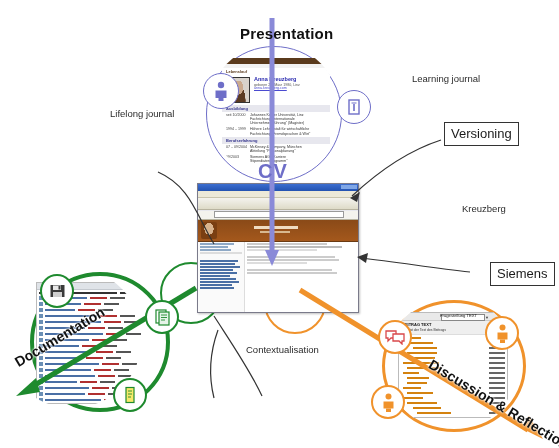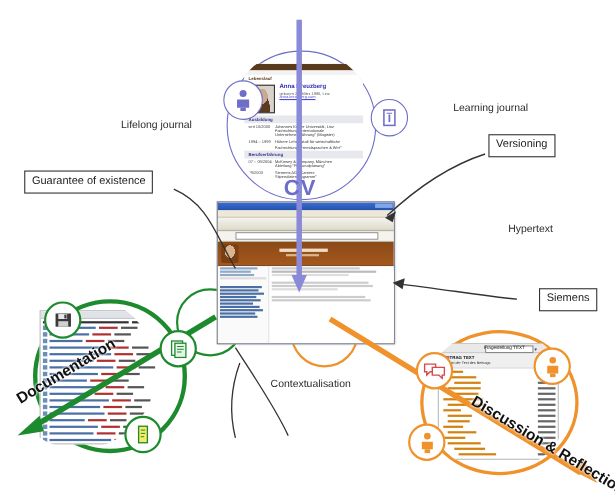--- a/index.html
+++ b/index.html
@@ -3,21 +3,21 @@
 <meta charset="utf-8">
 <style>
   html,body{margin:0;padding:0;background:#ffffff;}
   body{width:559px;height:448px;position:relative;overflow:hidden;
        font-family:"Liberation Sans",sans-serif;color:#222;}
   #stage{position:absolute;left:0;top:0;width:559px;height:448px;}
 
   
   .abs{position:absolute;}
   .lbl-box{position:absolute;border:1.5px solid #333;background:#fff;
-           font-size:10px;color:#1b1b1b;text-align:center;
+           font-size:13px;color:#1b1b1b;text-align:center;
            padding:3px 6px;line-height:1.25;white-space:pre-line;z-index:40;}
   .free-lbl{position:absolute;font-size:9.5px;color:#2b2b2b;z-index:38;white-space:nowrap;}
   .big-title{position:absolute;font-size:15px;font-weight:bold;color:#111;
              letter-spacing:.2px;z-index:39;}
 
   
   .cluster{position:absolute;border-radius:50%;box-sizing:border-box;z-index:12;}
   .c-blue{border:1.6px solid #6e6ec8;}
   .c-green{border:4px solid #1e8a2e;}
   .c-orange{border:3px solid #f0922b;}
@@ -472,23 +472,23 @@
     <line x1="196" y1="288" x2="30" y2="388" stroke="#1e8a2e" stroke-width="5"></line>
     <polygon points="16,396 36,378 40,392" fill="#1e8a2e"></polygon>
 
     <line x1="300" y1="290" x2="528" y2="430" stroke="#f0922b" stroke-width="5"></line>
     <polygon points="543,439 521,428 529,416" fill="#f0922b"></polygon>
   </svg>
 
   <div class="diag-word" style="left:16px;top:355px;transform:rotate(-31deg);transform-origin:left center;">Documentation</div>
   <div class="diag-word" style="left:430px;top:355px;transform:rotate(31deg);transform-origin:left center;">Discussion &amp; Reflection</div>
 
+  <div class="big-title" style="left:240px;top:25px;">Presentation</div>
 
   <div class="free-lbl" style="left:110px;top:108px;">Lifelong journal</div>
-  <div class="free-lbl" style="left:412px;top:73px;margin-top:20px;">Learning journal</div>
-  <div class="free-lbl" style="left:462px;top:203px;">Hypertext</div>
+  <div class="free-lbl" style="left:412px;top:73px;">Learning journal</div>
+  <div class="free-lbl" style="left:462px;top:203px;">Kreuzberg</div>
   <div class="free-lbl" style="left:246px;top:344px;">Contextualisation</div>
 
-  <div class="lbl-box" style="left:22px;top:155px;">Guarantee of existence</div>
   <div class="lbl-box" style="left:444px;top:122px;">Versioning</div>
   <div class="lbl-box" style="left:490px;top:262px;">Siemens</div>
 
 </div>
 
 </body></html>

